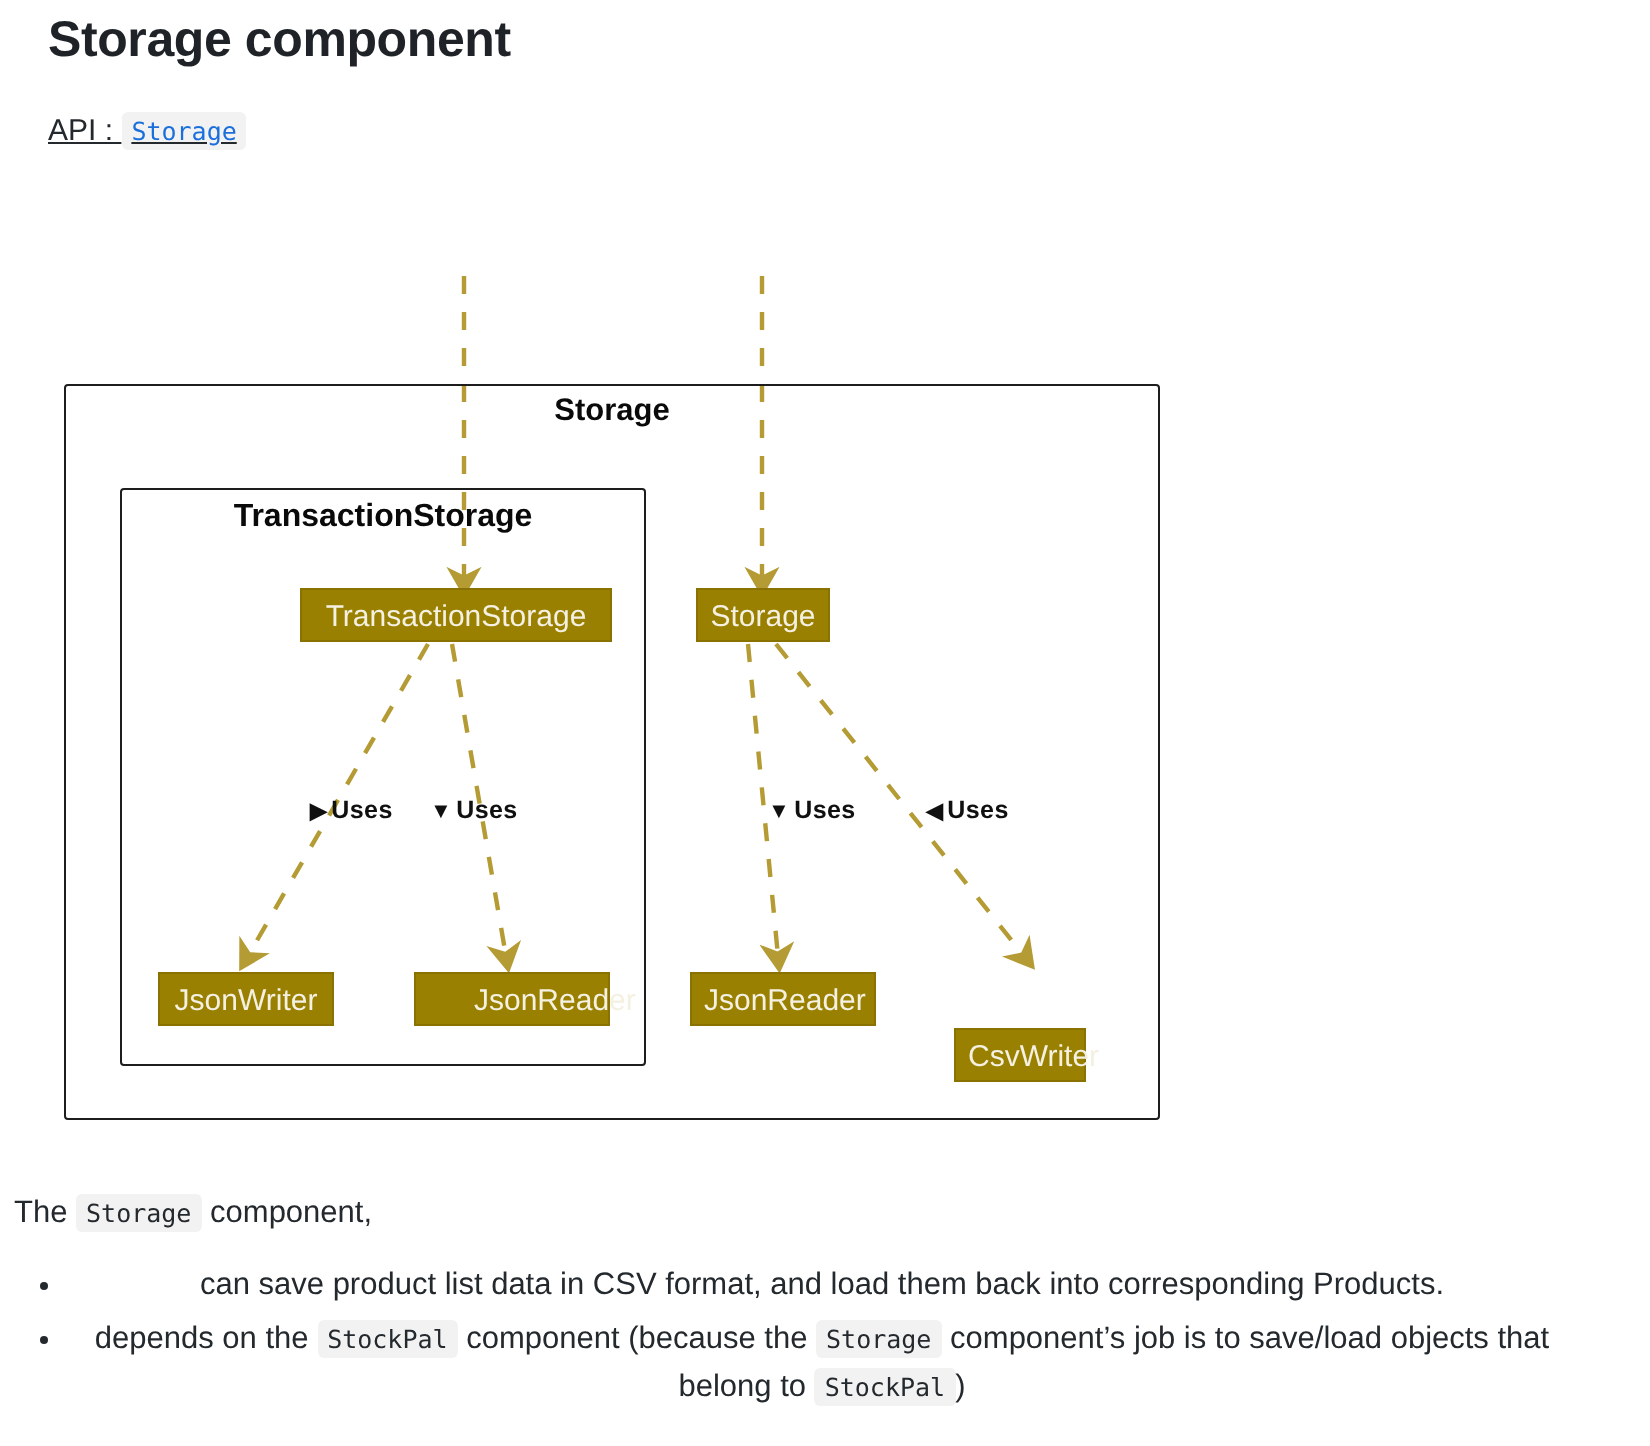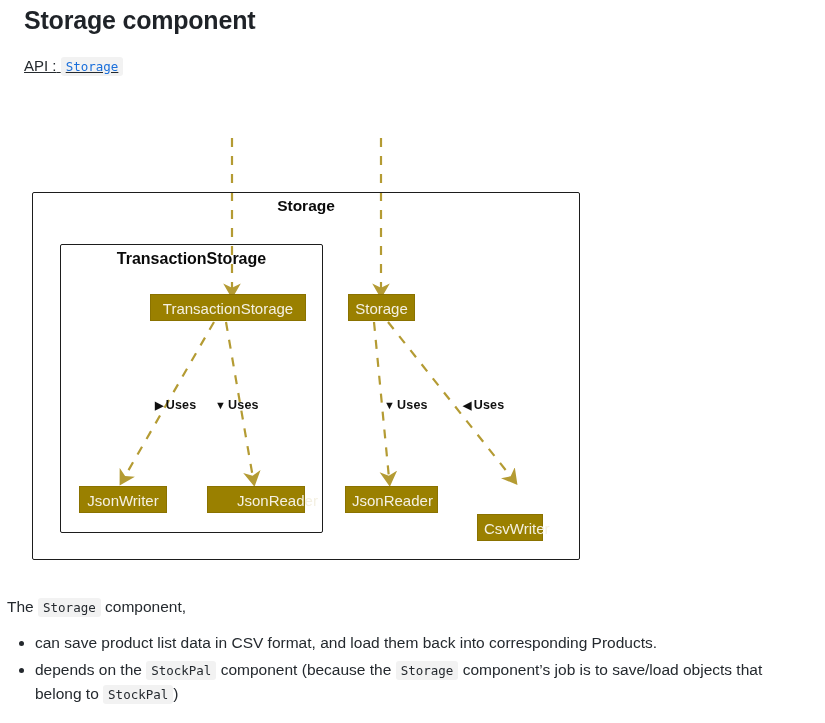--- a/index.html
+++ b/index.html
@@ -152,20 +152,21 @@
   .body-text p {
     margin: 0 0 12px 0;
   }
   .body-text ul {
     margin: 0;
     padding-left: 28px;
     list-style: disc;
   }
   .body-text li {
     margin: 0 0 3px 0;
+    text-align: center;
   }
 </style>
 </head>
 <body>
 
 <div class="page">
 
   <h1 class="page-title">Storage component</h1>
 
   <div class="api-line">

